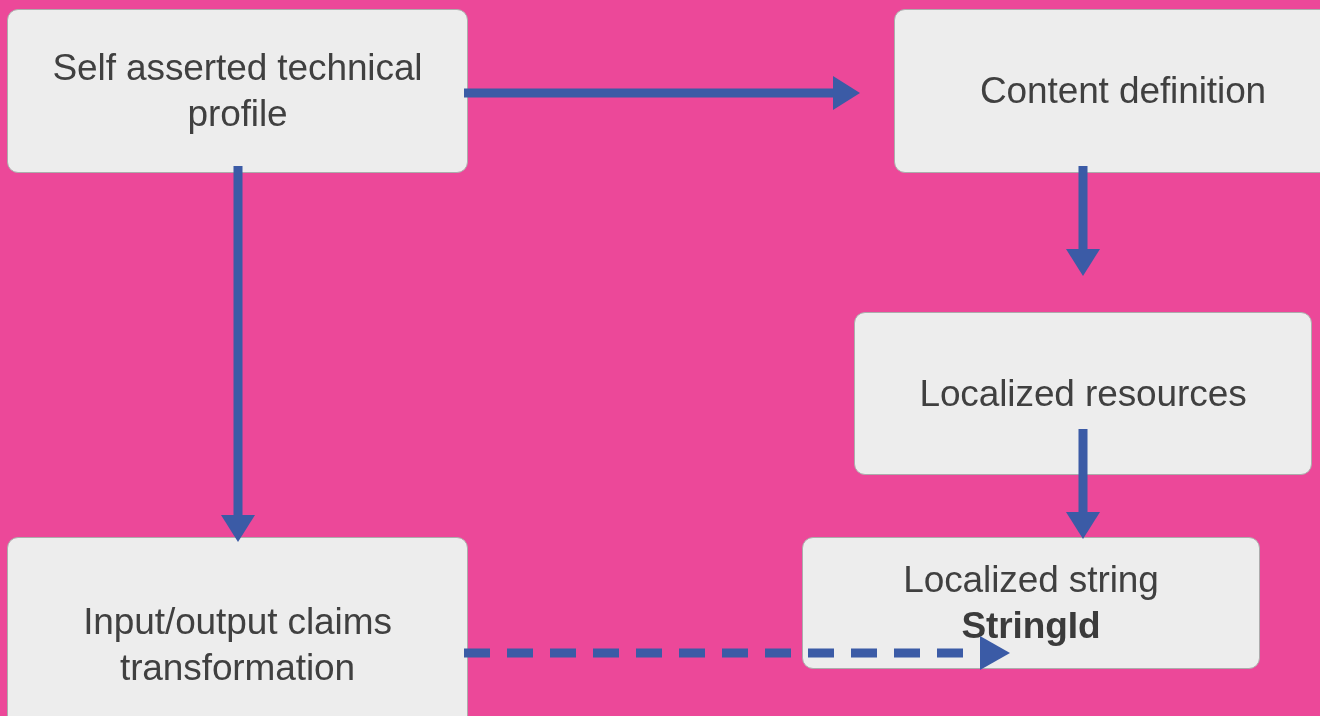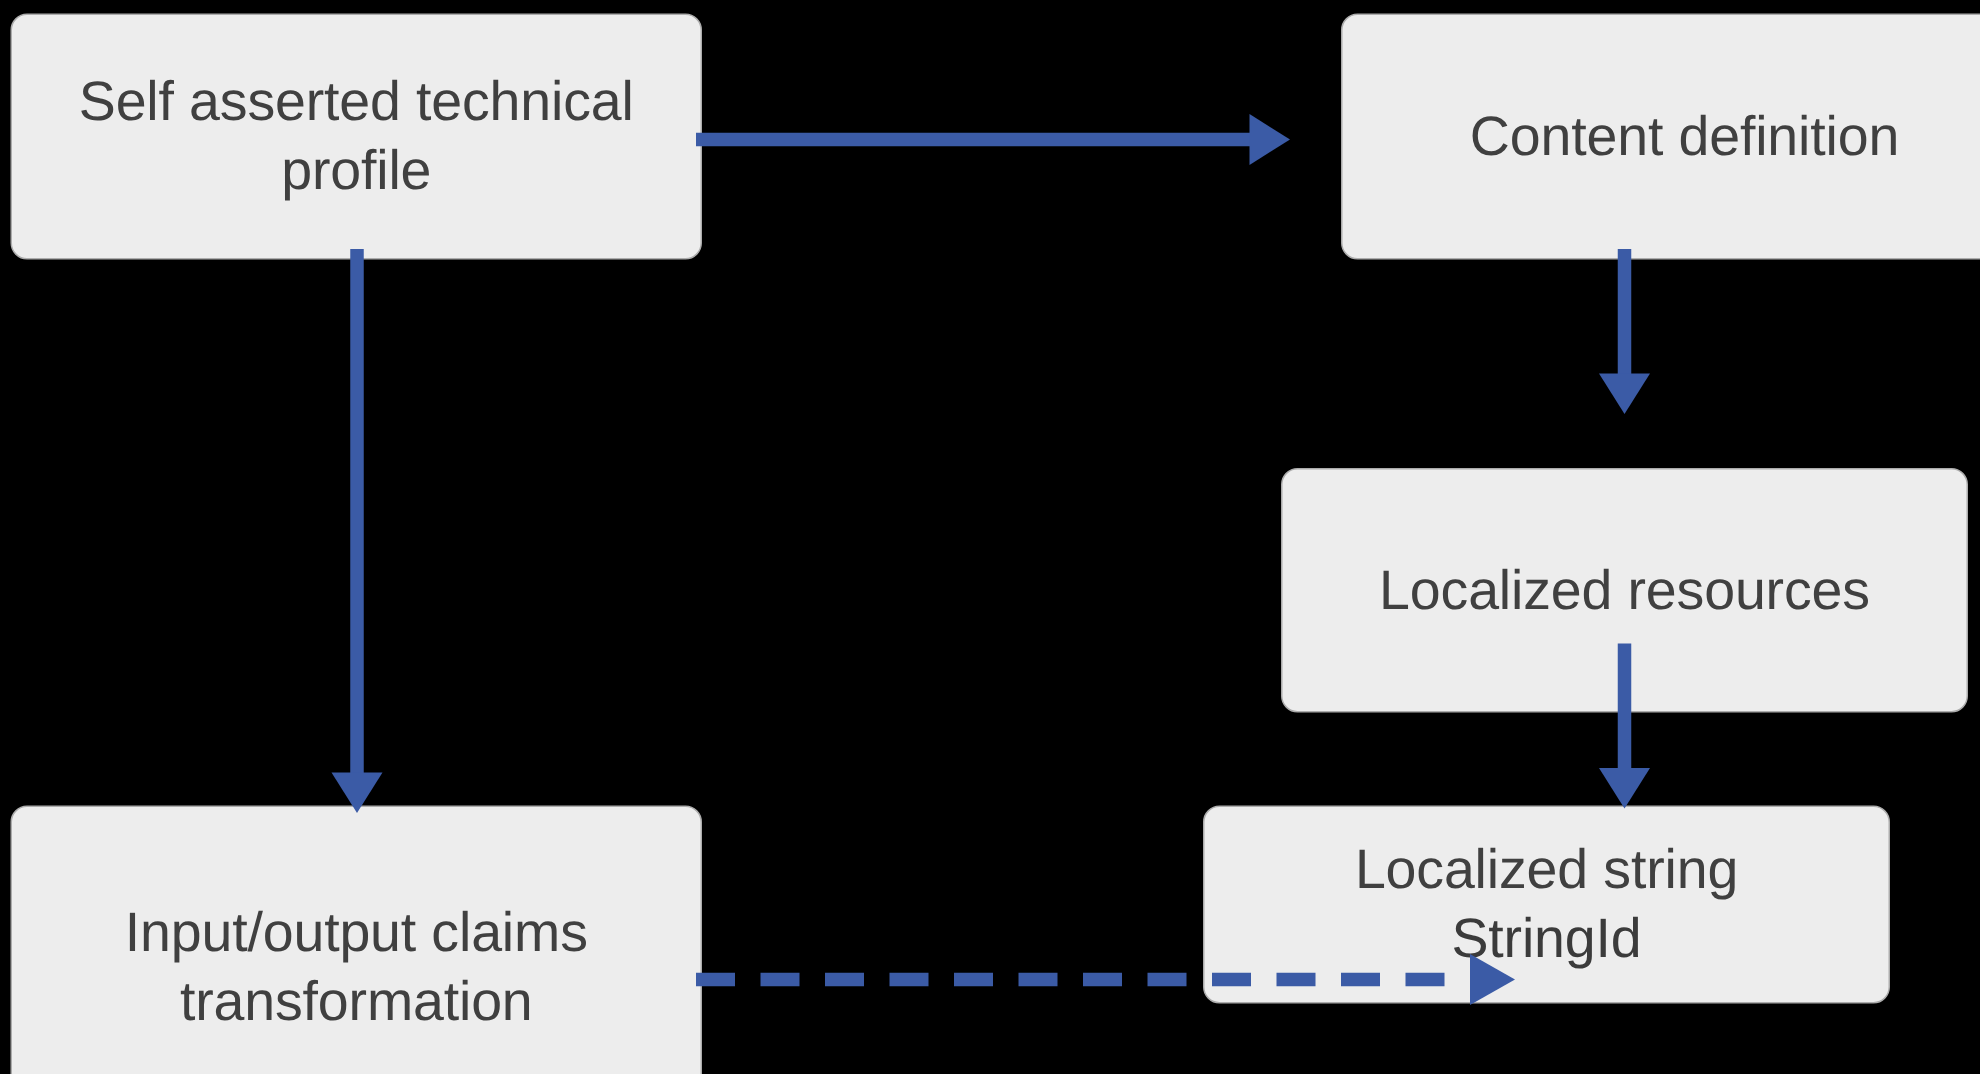--- a/index.html
+++ b/index.html
@@ -7,21 +7,21 @@
     padding: 0;
     background: #ffffff;
   }
   body {
     font-family: "Liberation Sans", sans-serif;
   }
   #diagram-canvas {
     position: relative;
     width: 1320px;
     height: 716px;
-    background: #000000;
+    background: #ec4899;
     overflow: hidden;
   }
 
   
   .node {
     position: absolute;
     box-sizing: border-box;
     background: #EDEDED;
     border: 1.5px solid #ACACAC;
     border-radius: 11px;
@@ -36,21 +36,21 @@
     padding: 4px 14px;
     z-index: 1;
   }
   .node .node-label {
     display: block;
     width: 100%;
   }
   .node .node-sublabel {
     display: block;
     width: 100%;
-    font-weight: normal;
+    font-weight: bold;
     color: #3b3b3b;
   }
 
   #node-self-asserted-technical-profile { left: 7px;   top: 9px;   width: 461px; height: 164px; }
   #node-content-definition              { left: 854px; top: 9px;   width: 458px; height: 164px; margin-left: 40px; }
   #node-localized-resources             { left: 854px; top: 272px; width: 458px; height: 163px; margin-top: 40px; }
   #node-input-output-claims-transformation { left: 7px;  top: 537px; width: 461px; height: 216px; }
   #node-localized-string                { left: 802px; top: 537px; width: 458px; height: 132px; }
 
   

